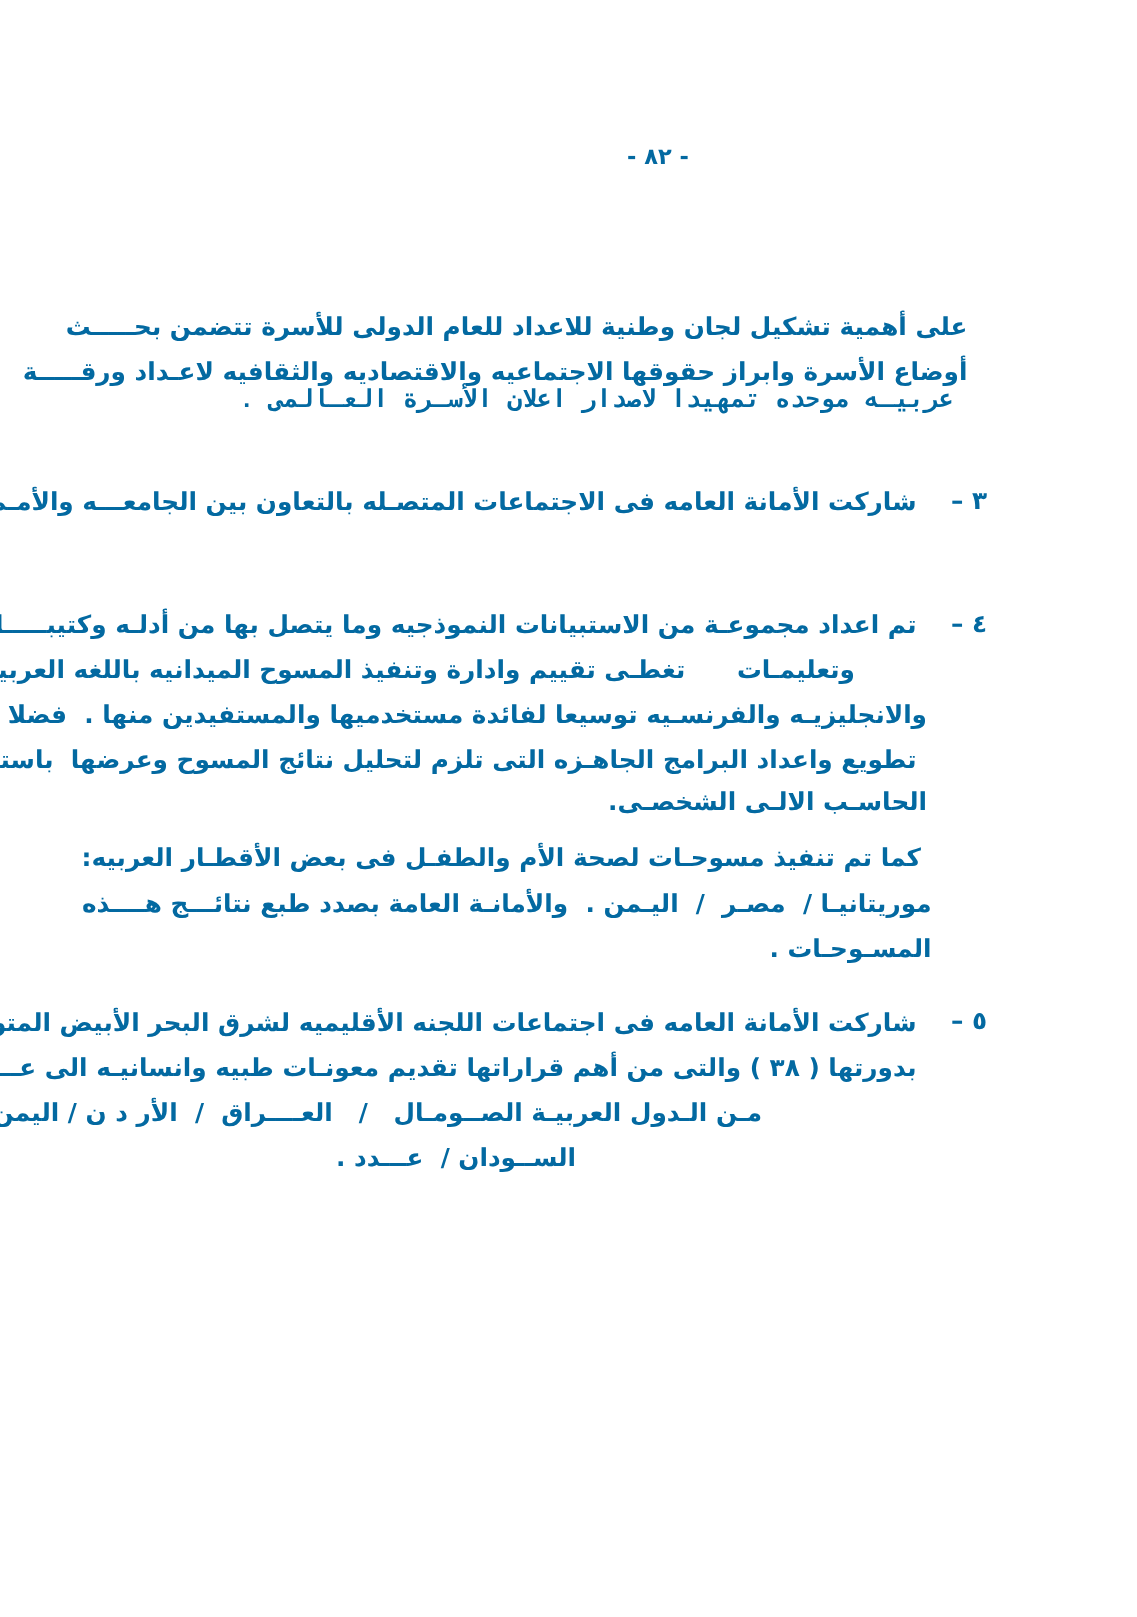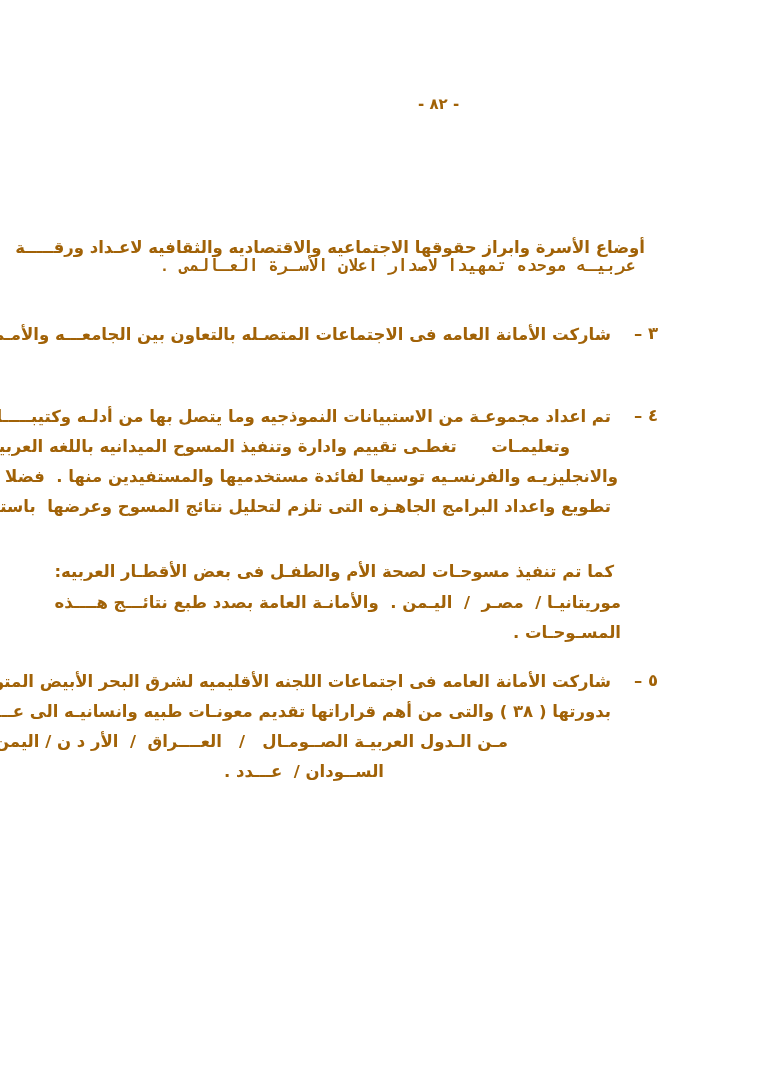--- a/index.html
+++ b/index.html
@@ -3,21 +3,21 @@
 <meta charset="utf-8">
 <style>
   html,body{margin:0;padding:0;background:#ffffff;}
   .page{
     position:relative;
     width:758px;height:1078px;
     background:#ffffff;
     overflow:hidden;
     font-family:"DejaVu Sans", sans-serif;
     font-weight:bold;
-    color:#a16207;
+    color:#0369a1;
   }
   .line{
     position:absolute;
     direction:rtl;
     white-space:pre;
     font-size:16.5px;
     line-height:22px;
     text-align:right;
   }
   .pagenum{
@@ -34,31 +34,33 @@
     font-size:16.5px;
   }
 </style>
 </head>
 <body>
 
 <div class="page">
 
   <div class="pagenum" style="top:95px; left:418px;">- ٨٢ -</div>
 
+  <div class="line" style="top:207px; right:113px;">على أهمية تشكيل لجان وطنية للاعداد للعام الدولى للأسرة تتضمن بحـــــث</div>
   <div class="line" style="top:237px; right:113px;">أوضاع الأسرة وابراز حقوقها الاجتماعيه والاقتصاديه والثقافيه لاعـداد ورقـــــة</div>
   <div class="line" style="top:256px; right:122px;font-family:Liberation Mono, monospace;">عربيـه موحده تمهيدا لاصدار اعلان الأسـرة العـالمى .</div>
 
   <div class="marker" style="top:324px; right:100px;">٣ –</div>
   <div class="line" style="top:324px; right:147px;">شاركت الأمانة العامه فى الاجتماعات المتصـله بالتعاون بين الجامعـــه والأمـم</div>
 
   <div class="marker" style="top:406px; right:100px;">٤ –</div>
   <div class="line" style="top:406px; right:147px;">تم اعداد مجموعـة من الاستبيانات النموذجيه وما يتصل بها من أدلـه وكتيبـــــات</div>
   <div class="line" style="top:436px; right:188px;">وتعليمـات      تغطـى تقييم وادارة وتنفيذ المسوح الميدانيه باللغه العربيــــــه</div>
   <div class="line" style="top:466px; right:140px;">والانجليزيـه والفرنسـيه توسيعا لفائدة مستخدميها والمستفيدين منها .  فضلا عن</div>
   <div class="line" style="top:496px; right:147px;">تطويع واعداد البرامج الجاهـزه التى تلزم لتحليل نتائج المسوح وعرضها  باستخـدام</div>
+  <div class="line" style="top:524px; right:140px;">الحاسـب الالـى الشخصـى.</div>
 
   <div class="line" style="top:561px; right:144px;">كما تم تنفيذ مسوحـات لصحة الأم والطفـل فى بعض الأقطـار العربيه:</div>
   <div class="line" style="top:592px; right:137px;">موريتانيـا /  مصـر  /  اليـمن .  والأمانـة العامة بصدد طبع نتائـــج هــــذه</div>
   <div class="line" style="top:622px; right:137px;">المسـوحـات .</div>
 
   <div class="marker" style="top:671px; right:100px;">٥ –</div>
   <div class="line" style="top:671px; right:147px;">شاركت الأمانة العامه فى اجتماعات اللجنه الأقليميه لشرق البحر الأبيض المتوسـط</div>
   <div class="line" style="top:701px; right:147px;">بدورتها ( ٣٨ ) والتى من أهم قراراتها تقديم معونـات طبيه وانسانيـه الى عـــدد</div>
   <div class="line" style="top:731px; right:250px;">مـن الـدول العربيـة الصــومـال   /   العــــراق  /  الأر د ن / اليمن  /</div>
   <div class="line" style="top:761px; right:374px;">الســودان /  عـــدد .</div>

